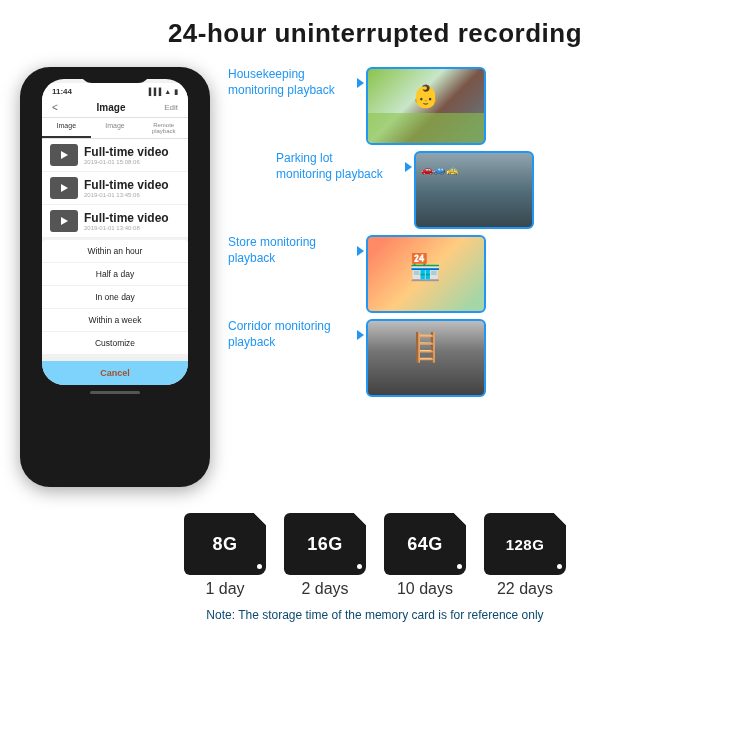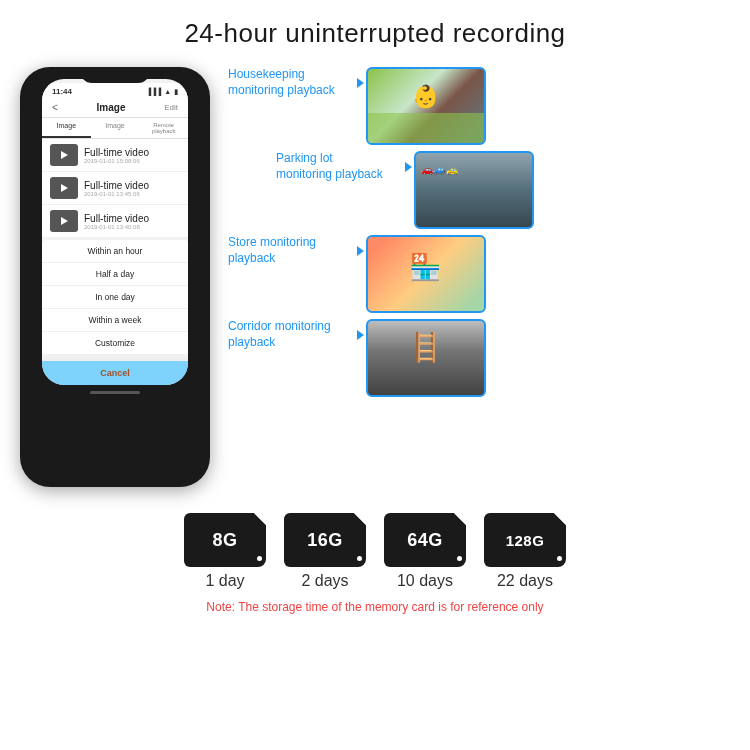--- a/index.html
+++ b/index.html
@@ -15,21 +15,21 @@
       width: 750px;
       height: 750px;
       display: flex;
       flex-direction: column;
       align-items: center;
       padding: 18px 20px 10px;
     }
 
     .main-title {
       font-size: 26px;
-      font-weight: normal;
+      font-weight: bold;
       color: #1a1a1a;
       text-align: left;
       margin-bottom: 18px;
       letter-spacing: 0.5px;
     }
 
     .middle-section {
       display: flex;
       flex-direction: row;
       align-items: flex-start;
@@ -161,23 +161,23 @@
       border-width: 4px 0 4px 7px;
       border-color: transparent transparent transparent #fff;
     }
 
     .phone-list-text {
       display: flex;
       flex-direction: column;
     }
 
     .phone-list-title {
-      font-size: 10px;
+      font-size: 12px;
       color: #222;
-      font-weight: 400;
+      font-weight: 700;
     }
 
     .phone-list-subtitle {
       font-size: 6px;
       color: #aaa;
     }
 
     
     .phone-dropdown {
       background: #fff;
@@ -347,21 +347,21 @@
 
     .sdcard-item {
       display: flex;
       flex-direction: column;
       align-items: center;
       gap: 5px;
     }
 
     .sdcard-visual {
       width: 82px;
-      height: 54px;
+      height: 62px;
       background: #1a1a1a;
       border-radius: 6px 6px 8px 6px;
       position: relative;
       display: flex;
       align-items: center;
       justify-content: center;
     }
 
     .sdcard-visual::before {
       content: '';
@@ -403,21 +403,21 @@
     }
 
     .sdcard-caption {
       font-size: 16px;
       color: #333;
       text-align: center;
     }
 
     .note-text {
       font-size: 12px;
-      color: #ef4444;
+      color: #0c4a6e;
       text-align: center;
       margin-top: 4px;
     }
 
     .phone-back-arrow {
       font-size: 10px;
       color: #666;
     }
   </style>
 </head>

